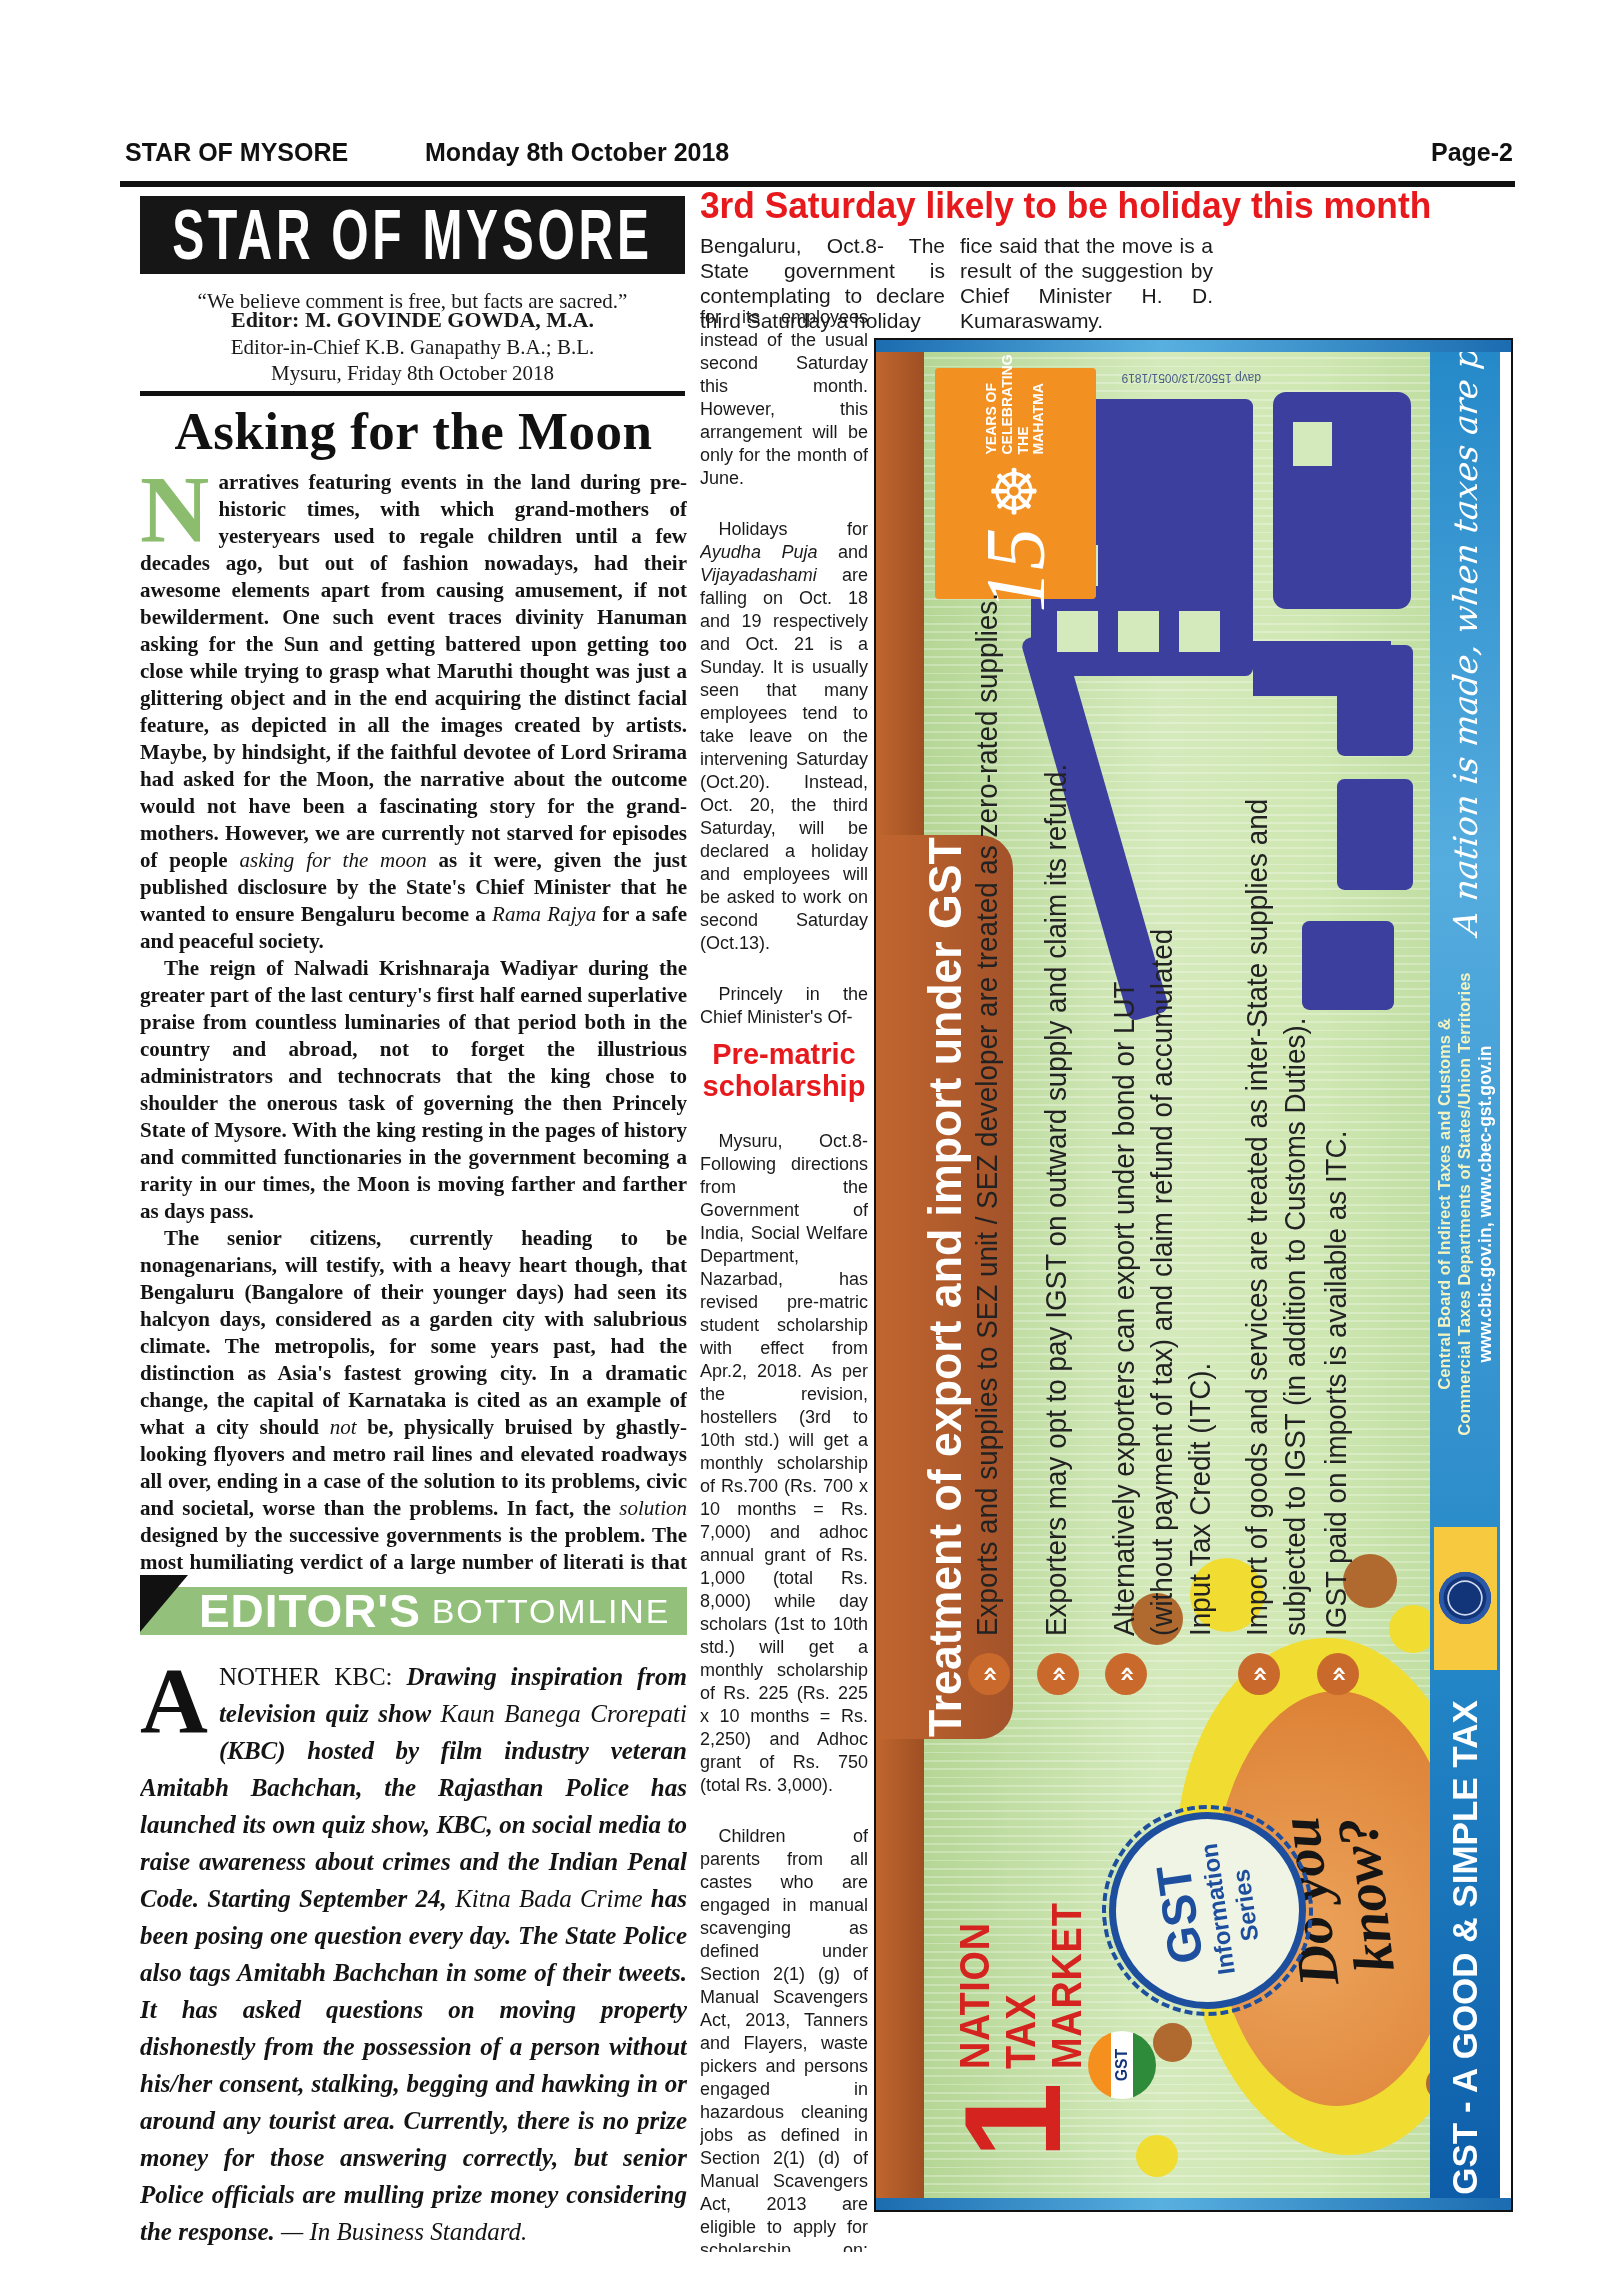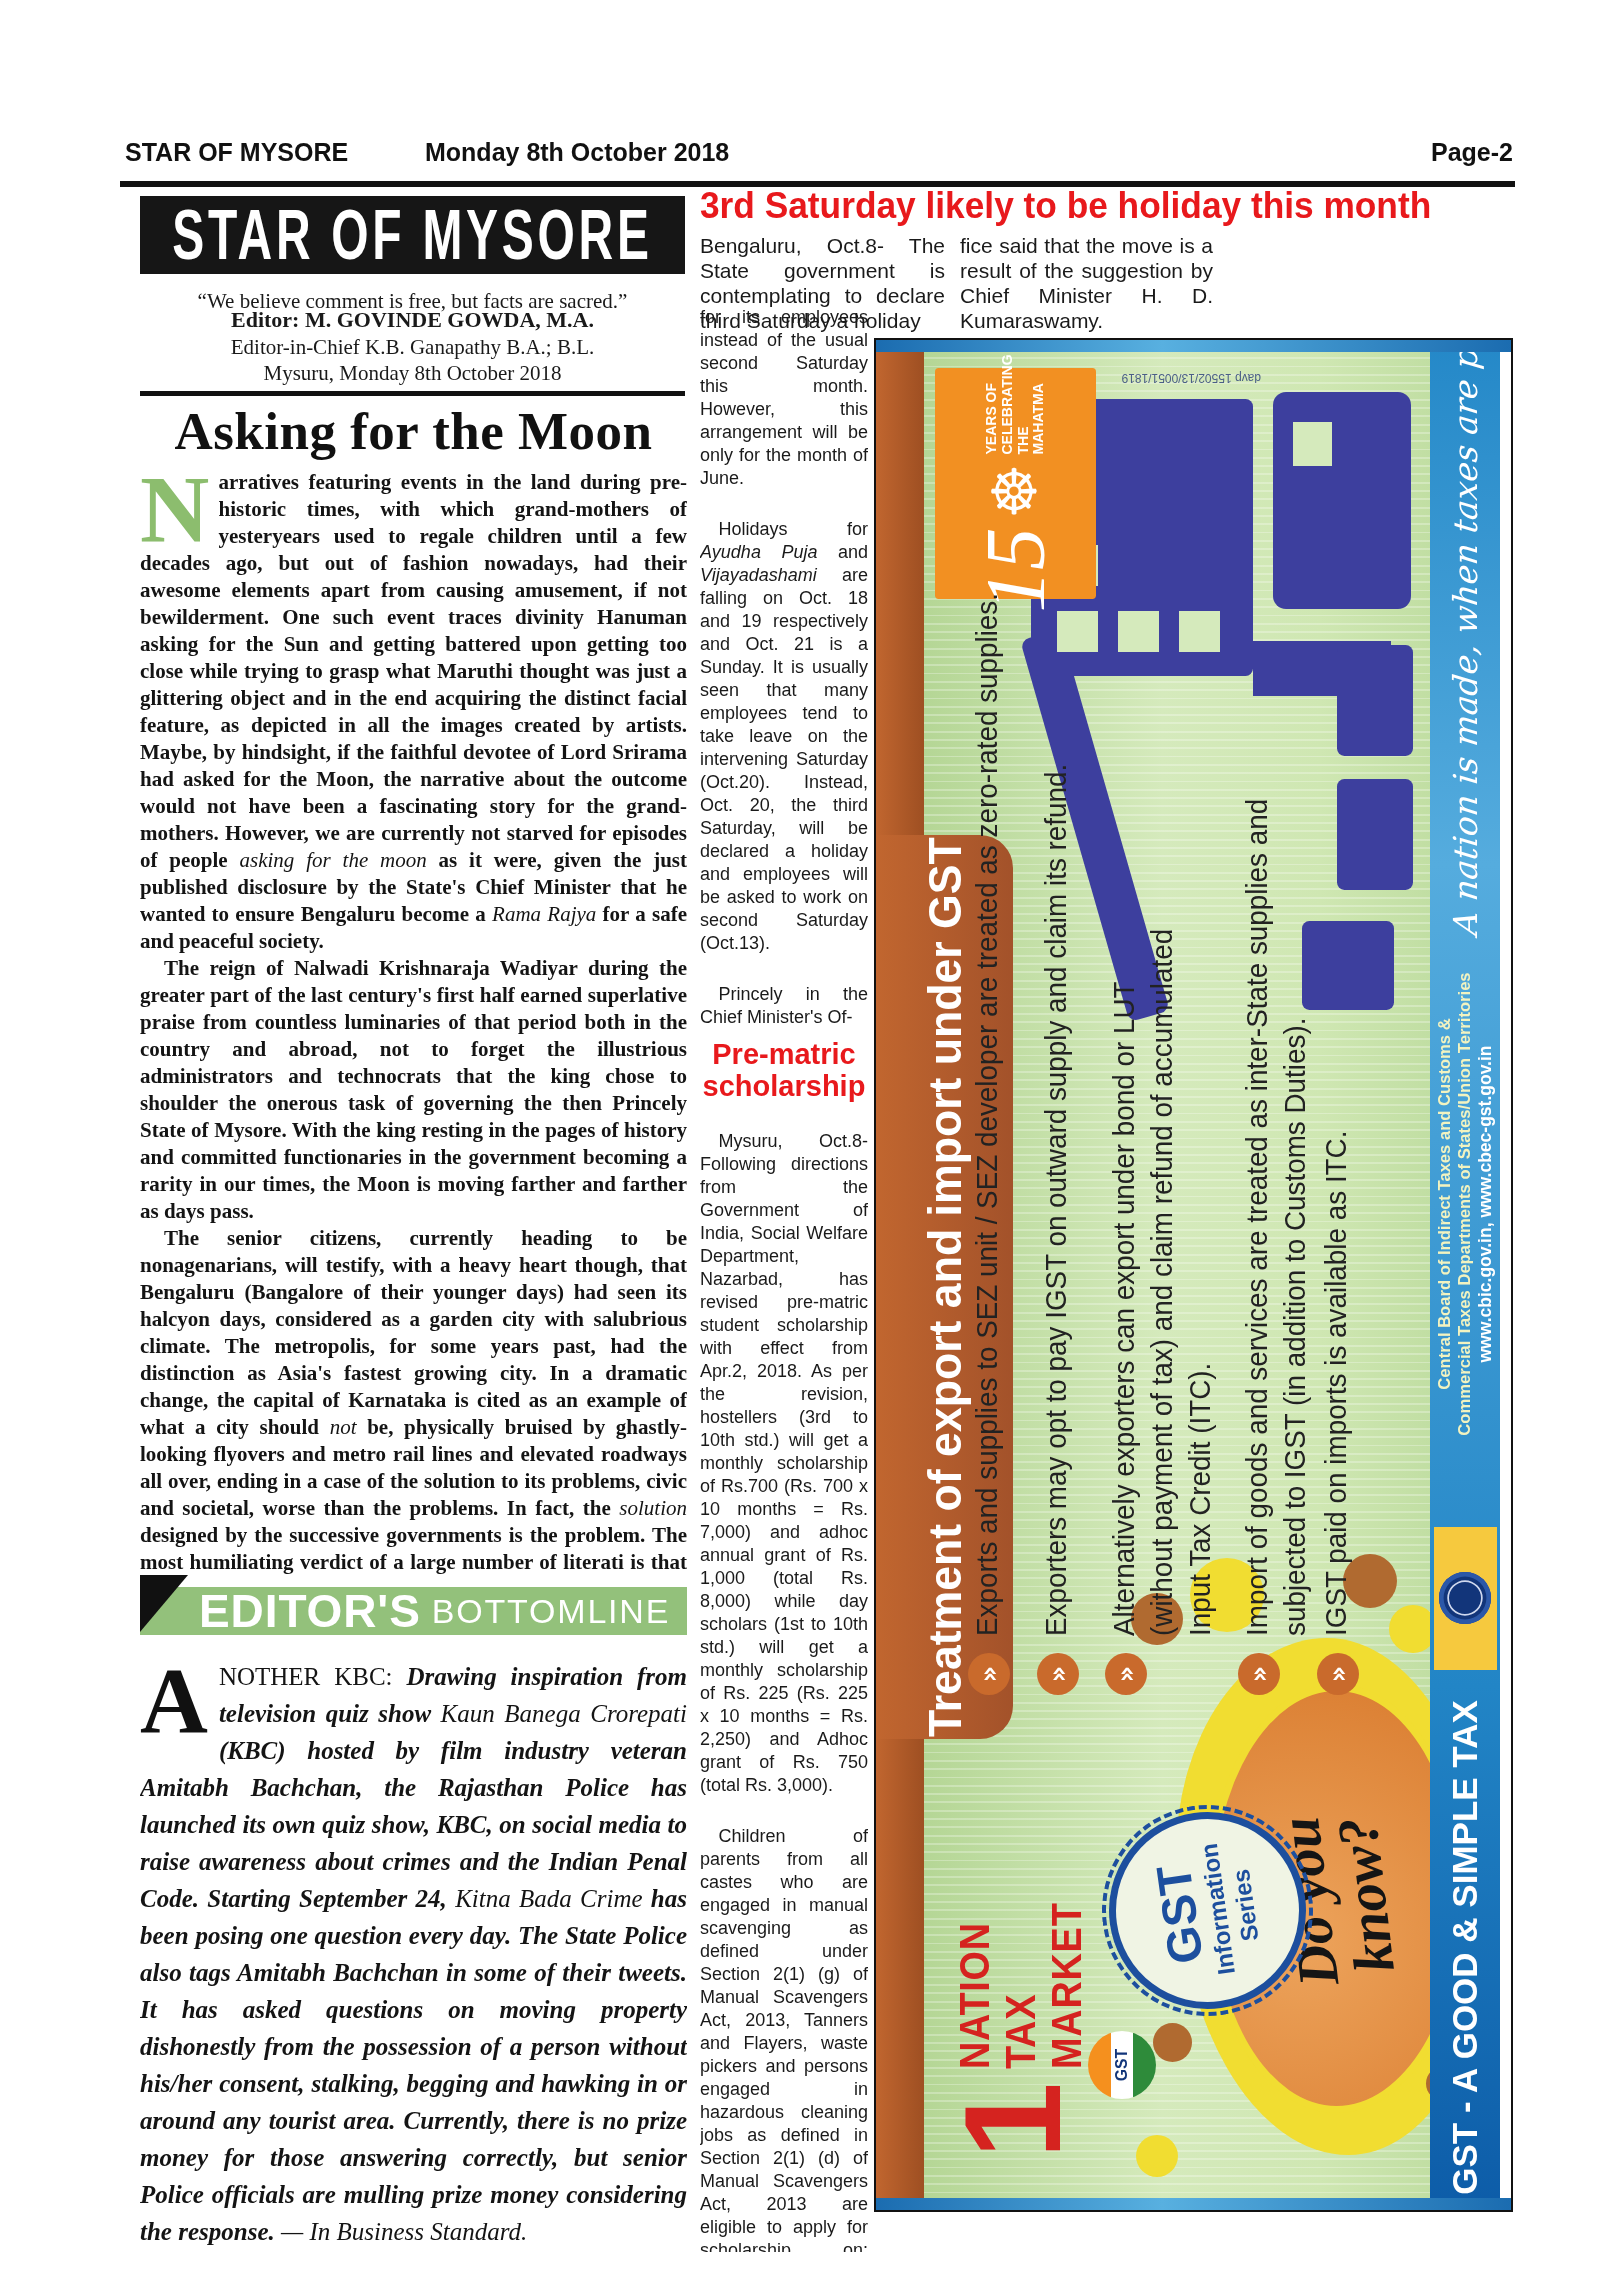--- a/index.html
+++ b/index.html
@@ -117,21 +117,21 @@
   <div class="abs hdr" style="left:425px;top:138px;">Monday 8th October 2018</div>
   <div class="abs hdr" style="left:1421px;top:138px;width:92px;text-align:right;">Page-2</div>
   <div class="abs hdr-rule" style="left:120px;top:181px;width:1395px;height:5.5px;"></div>
 
   <div class="abs logo-box" style="left:140px;top:196px;width:545px;height:78px;">
     <span class="logo-text">STAR OF MYSORE</span>
   </div>
   <div class="abs mast-line" style="left:140px;top:289px;">“We believe comment is free, but facts are sacred.”</div>
   <div class="abs mast-line bold" style="left:140px;top:307px;">Editor: M. GOVINDE GOWDA, M.A.</div>
   <div class="abs mast-line" style="left:140px;top:335px;">Editor-in-Chief K.B. Ganapathy B.A.; B.L.</div>
-  <div class="abs mast-line" style="left:140px;top:361px;">Mysuru, Monday 8th October 2018</div>
+  <div class="abs mast-line" style="left:140px;top:361px;">Mysuru, Friday 8th October 2018</div>
   <div class="abs" style="left:140px;top:391px;width:545px;height:4.6px;background:#111;"></div>
 
   <div class="abs moon-title" style="left:140px;top:401px;">Asking for the Moon</div>
   <div class="abs moon-body" style="left:140px;top:469px;height:1108px;">
     <p><span class="dropcap-n">N</span><span><span>arratives featuring events in the land during pre-historic times, with which grand-mothers of yesteryears used to regale children until a few decades ago, but out of fashion nowadays, had their awesome elements apart from causing amusement, if not bewilderment. One such event traces divinity Hanuman asking for the Sun and getting battered upon getting too close while trying to grasp what Maruthi thought was just a glittering object and in the end acquiring the distinct facial feature, as depicted in all the images created by artists. Maybe, by hindsight, if the faithful devotee of Lord Srirama had asked for the Moon, the narrative about the outcome would not have been a fascinating story for the grand-mothers. However, we are currently not starved for episodes of people </span><span class="ri">asking for the moon</span><span> as it were, given the just published disclosure by the State's Chief Minister that he wanted to ensure Bengaluru become a </span><span class="ri">Rama Rajya</span><span> for a safe and peaceful society.</span></span></p>
     <p class="ind"><span><span>The reign of Nalwadi Krishnaraja Wadiyar during the greater part of the last century's first half earned superlative praise from countless luminaries of that period both in the country and abroad, not to forget the illustrious administrators and technocrats that the king chose to shoulder the onerous task of governing the then Princely State of Mysore. With the king resting in the pages of history and committed functionaries in the government becoming a rarity in our times, the Moon is moving farther and farther as days pass.</span></span></p>
     <p class="ind"><span><span>The senior citizens, currently heading to be nonagenarians, will testify, with a heavy heart though, that Bengaluru (Bangalore of their younger days) had seen its halcyon days, considered as a garden city with salubrious climate. The metropolis, for some years past, had the distinction as Asia's fastest growing city. In a dramatic change, the capital of Karnataka is cited as an example of what a city should </span><span class="ri">not</span><span> be, physically bruised by ghastly-looking flyovers and metro rail lines and elevated roadways all over, ending in a case of the solution to its problems, civic and societal, worse than the problems. In fact, the </span><span class="ri">solution</span><span> designed by the successive governments is the problem. The most humiliating verdict of a large number of literati is that Mysuru should not go the Bengaluru way, a wish that sounds far-fetched, given the platitudes marking the intentions of the powers that be in the district administration as well as the urban local body.</span></span></p>
 
   </div>
 

